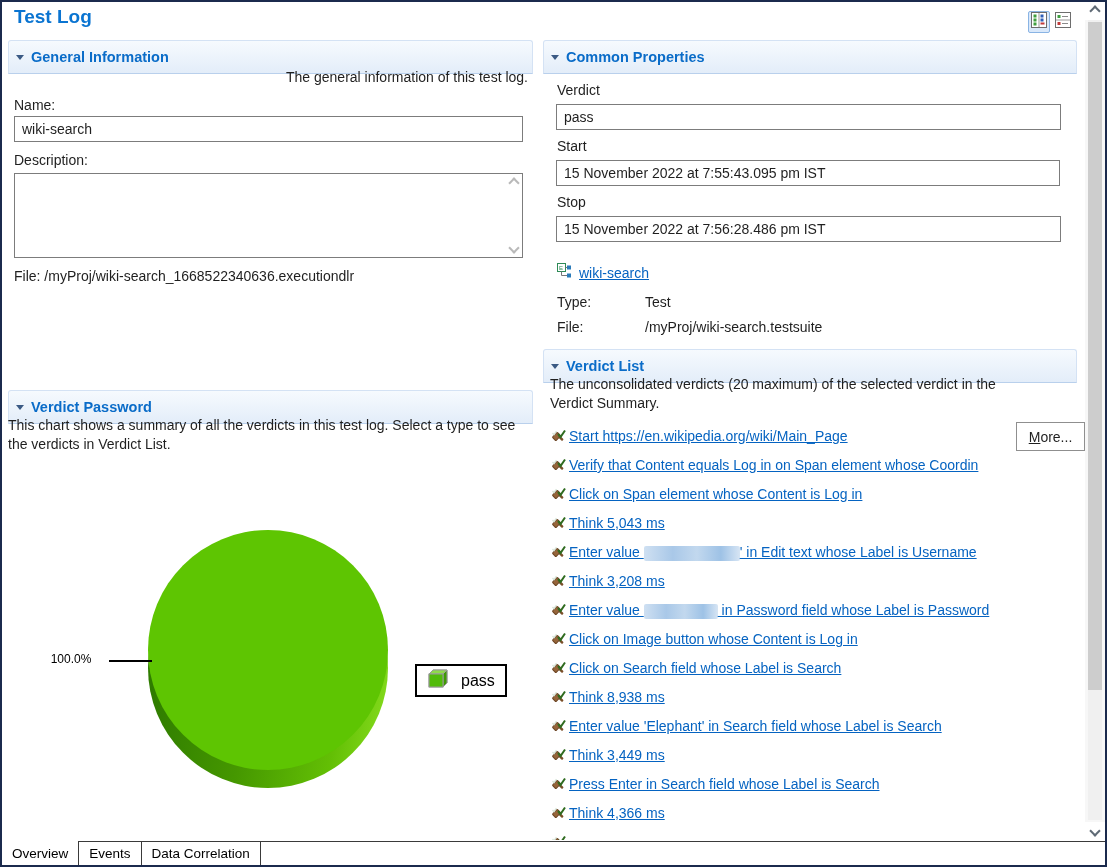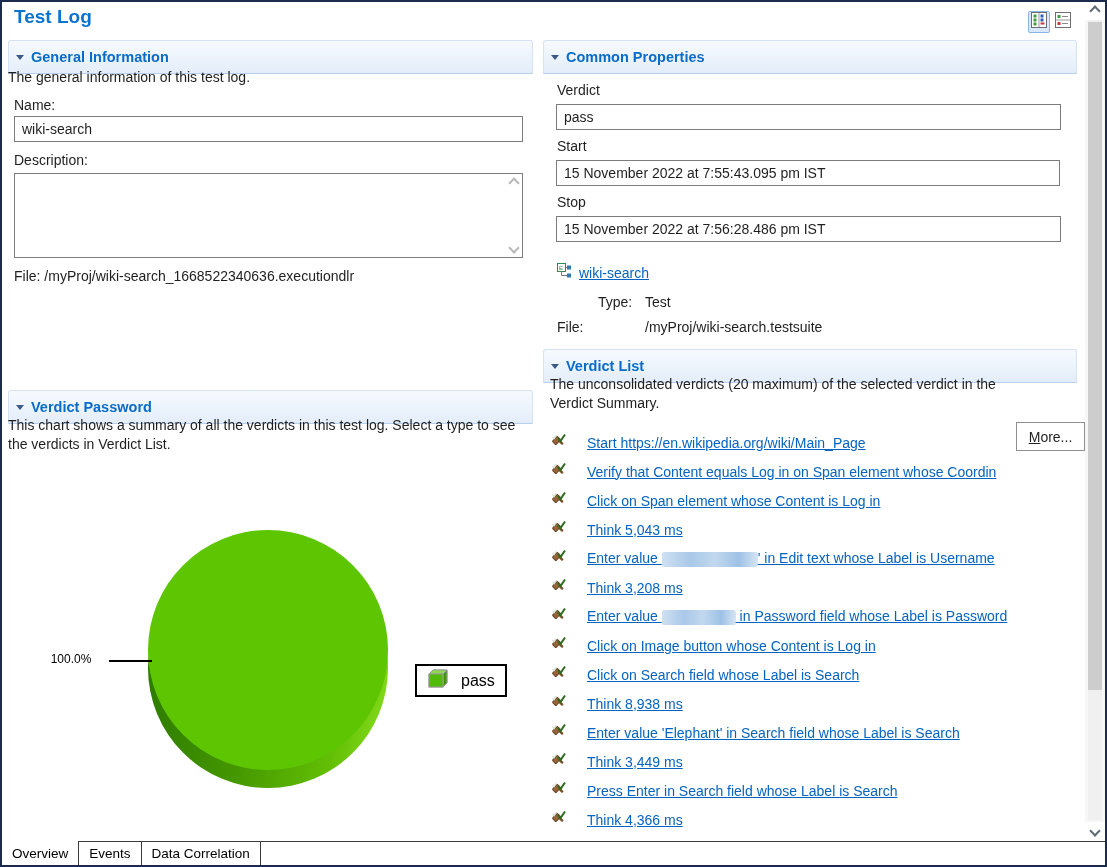--- a/index.html
+++ b/index.html
@@ -63,21 +63,21 @@
   }
   .legend-label { font-size:16px; color:#000; }
 
   
   .more-btn {
     background:#fff; border:1px solid #8f8f8f; font-family:"Liberation Sans",sans-serif;
     font-size:14px; color:#1f1f1f; padding:4px 8px; cursor:pointer;
   }
   .more-btn::first-letter { text-decoration:underline; }
   .v-list { overflow:hidden; }
-  .v-item { display:flex; align-items:center; height:29px; gap:20px; }
+  .v-item { display:flex; align-items:flex-start; height:29px; gap:2px; }
   .v-item svg { flex:0 0 auto; }
   .redacted {
     display:inline-block; height:15px; vertical-align:middle; border-radius:2px;
     background:linear-gradient(90deg,#cfe0f2,#a9c8e8 30%,#c2d8ee 55%,#9ec2e6 80%,#d7e5f4);
   }
 
   
   .scrollbar { left:1085px; top:2px; width:20px; height:838px; background:#f7f7f7; }
   .sb-btn { position:absolute; left:0; width:20px; height:18px; background:#fff;
             display:flex; align-items:center; justify-content:center; cursor:pointer; }
@@ -126,21 +126,21 @@
         <rect x="2.5" y="10" width="3" height="3" fill="#c23b3b"></rect>
         <line x1="7" y1="11.5" x2="13" y2="11.5" stroke="#8a8a8a"></line>
       </svg>
     </span>
   </div>
 
   <div class="abs sec-hdr" style="left:8px; top:40px; width:525px;">
     <span class="twisty"></span>
     <span class="sec-title">General Information</span>
   </div>
-  <div class="abs sec-desc" style="left:8px; top:68px; width:520px;">The general information of this test log.</div>
+  <div class="abs sec-desc" style="left:8px; top:68px; width:520px;text-align:right;">The general information of this test log.</div>
 
   <div class="abs fld-label" style="left:14px; top:97px;">Name:</div>
   <div class="abs" style="left:14px; top:116px; width:509px; height:26px;">
     <input class="fld-input" value="wiki-search" style="">
   </div>
 
   <div class="abs fld-label" style="left:14px; top:152px;">Description:</div>
   <div class="abs" style="left:14px; top:173px; width:509px; height:85px;">
     <textarea class="fld-input" style=""></textarea>
     <div class="ta-rail">
@@ -204,21 +204,21 @@
         <line x1="5.5" y1="9.5" x2="5.5" y2="13.5" stroke="#777777"></line>
         <line x1="5.5" y1="13.5" x2="11" y2="13.5" stroke="#777777"></line>
         <line x1="9.5" y1="5.5" x2="11" y2="5.5" stroke="#777777"></line>
         <rect x="11" y="3.5" width="4" height="4" fill="#2b7bb9"></rect>
         <rect x="11" y="11.5" width="4" height="4" fill="#2b7bb9"></rect>
       </svg>
     </span>
     <a class="lnk">wiki-search</a>
   </div>
 
-  <div class="abs plain-text" style="left:557px; top:294px;margin-left:41px;">Type:</div>
+  <div class="abs plain-text" style="left:557px; top:294px;">Type:</div>
   <div class="abs plain-text" style="left:645px; top:294px;">Test</div>
   <div class="abs plain-text" style="left:557px; top:319px;">File:</div>
   <div class="abs plain-text" style="left:645px; top:319px;">/myProj/wiki-search.testsuite</div>
 
   <div class="abs sec-hdr" style="left:543px; top:349px; width:534px;">
     <span class="twisty"></span>
     <span class="sec-title">Verdict List</span>
   </div>
   <div class="abs sec-desc" style="left:550px; top:375px; width:490px;">The unconsolidated verdicts (20 maximum) of the selected verdict in the Verdict Summary.</div>
 

